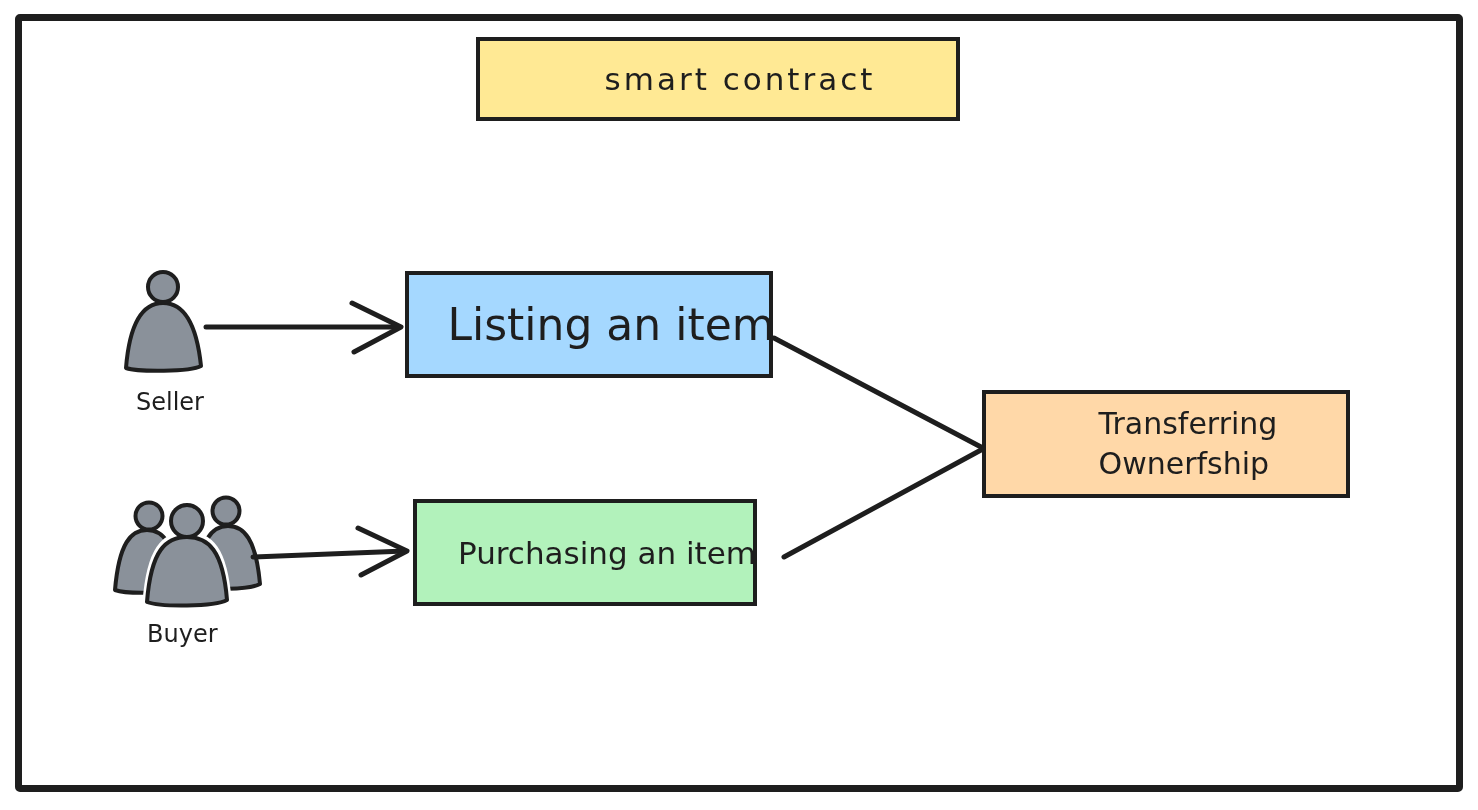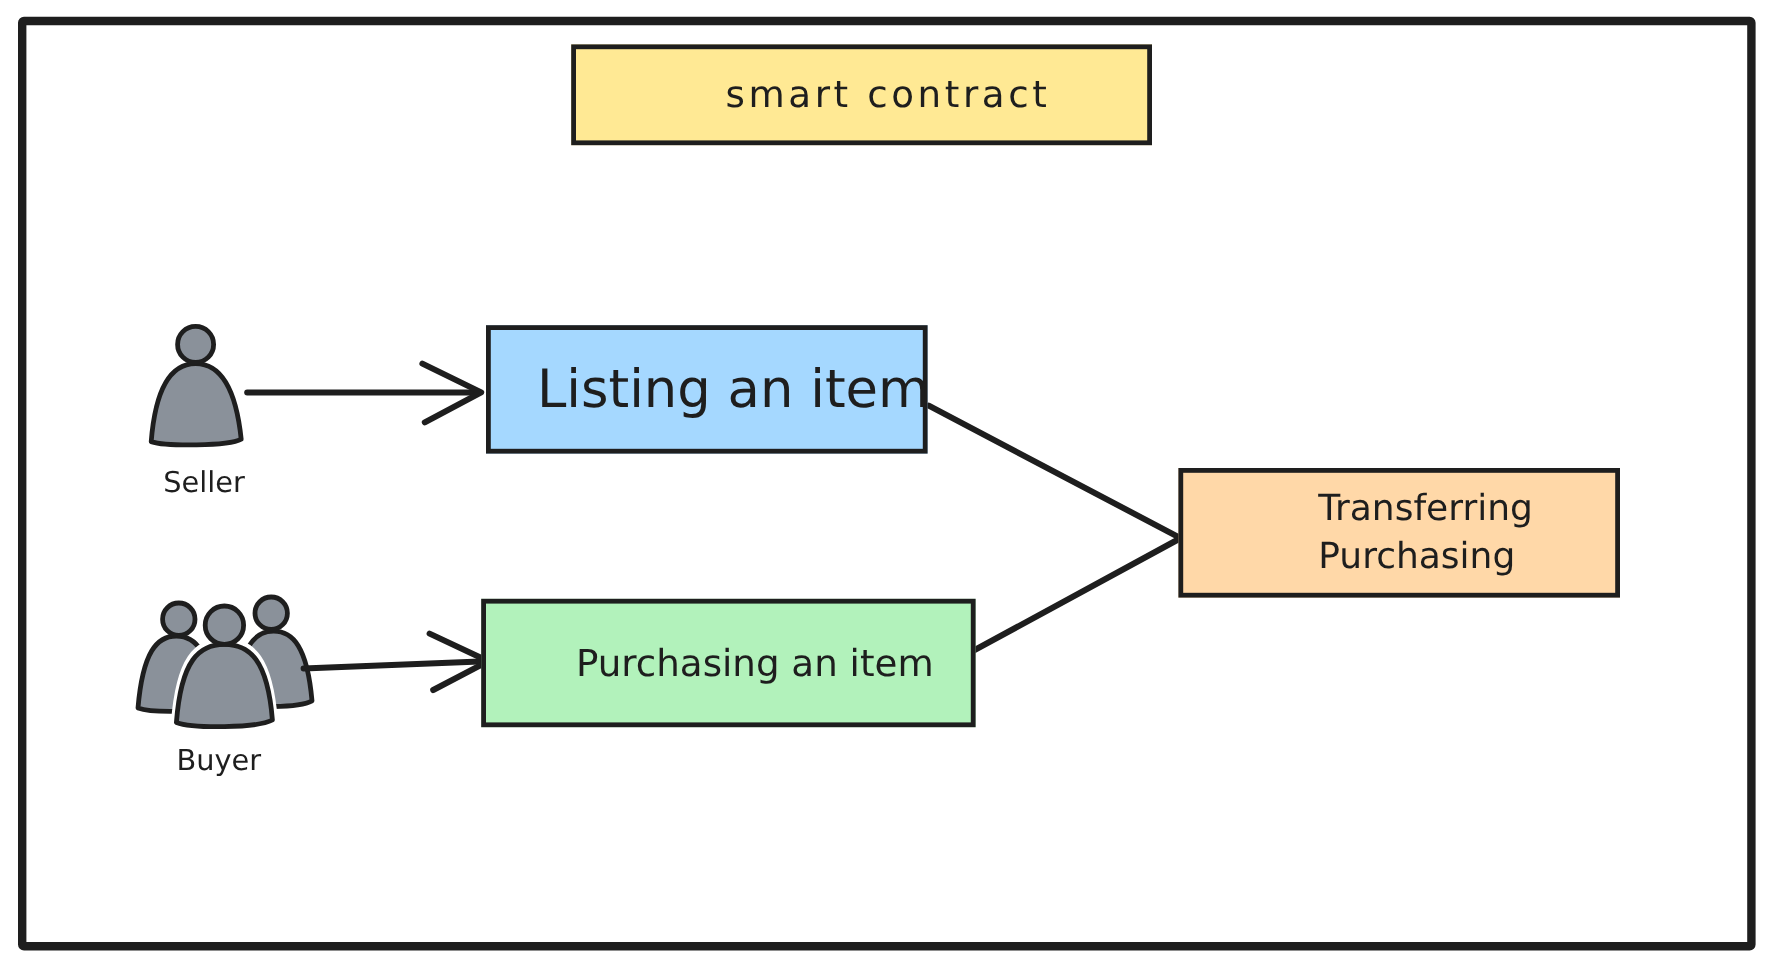--- a/index.html
+++ b/index.html
@@ -16,21 +16,21 @@
     font-family:"DejaVu Sans","Liberation Sans",sans-serif;color:var(--c-stroke);}
   .canvas{position:relative;width:1478px;height:810px;background:var(--c-canvas_bg);overflow:hidden;}
   .frame{position:absolute;left:15px;top:14px;width:1448px;height:778px;
     border:7px solid var(--c-stroke);border-radius:5px;background:transparent;}
   .svg-layer{position:absolute;left:0;top:0;width:1478px;height:810px;}
   .node{position:absolute;display:flex;align-items:center;justify-content:center;
     border:4px solid var(--c-stroke);padding-left:44px;}
   .title-box{left:476px;top:37px;width:484px;height:84px;background:var(--c-title_bg);}
   .title-box .label{font-size:46px;font-weight:600;letter-spacing:3px;}
   .listing-box{left:405px;top:271px;width:368px;height:107px;background:var(--c-listing_bg);}
-  .purchasing-box{left:401px;top:499px;width:412px;height:107px;background:var(--c-purchasing_bg);}
+  .purchasing-box{left:413px;top:499px;width:344px;height:107px;background:var(--c-purchasing_bg);}
   .transferring-box{left:982px;top:390px;width:368px;height:108px;background:var(--c-transferring_bg);}
   .node .label{font-size:31px;font-weight:500;white-space:nowrap;}
   .listing-box .label{font-size:44px;}
   .transferring-box .label{white-space:normal;text-align:left;line-height:1.35;font-size:30px;}
   .actor-label{position:absolute;font-size:24px;font-weight:500;}
   .seller-label{left:136px;top:388px;}
   .buyer-label{left:147px;top:620px;}
   .stroke-line{stroke:var(--c-stroke);stroke-width:5;fill:none;stroke-linecap:round;stroke-linejoin:round;}
   .person-fill{fill:var(--c-actor_fill);stroke:var(--c-stroke);stroke-width:4;stroke-linejoin:round;}
   .person-halo{fill:none;stroke:var(--c-canvas_bg);stroke-width:11;stroke-linejoin:round;}
@@ -82,21 +82,21 @@
   <div class="node listing-box">
     <span class="label">Listing an item</span>
   </div>
 
   <div class="node purchasing-box">
     <span class="label">Purchasing an item</span>
   </div>
 
   <div class="node transferring-box">
     <span class="label"><span>Transferring</span><br>
-      <span>Purchasing</span>
+      <span>Ownerfship</span>
     </span>
   </div>
 
   <div class="actor-label seller-label">Seller</div>
 
   <div class="actor-label buyer-label">Buyer</div>
 
 </div>
 
 </body></html>

